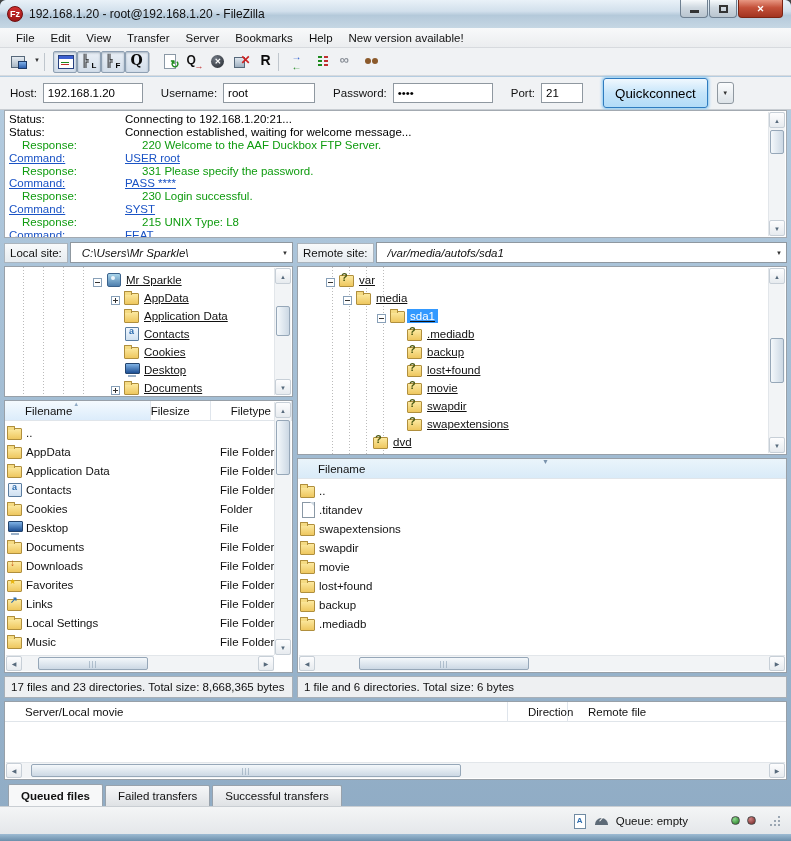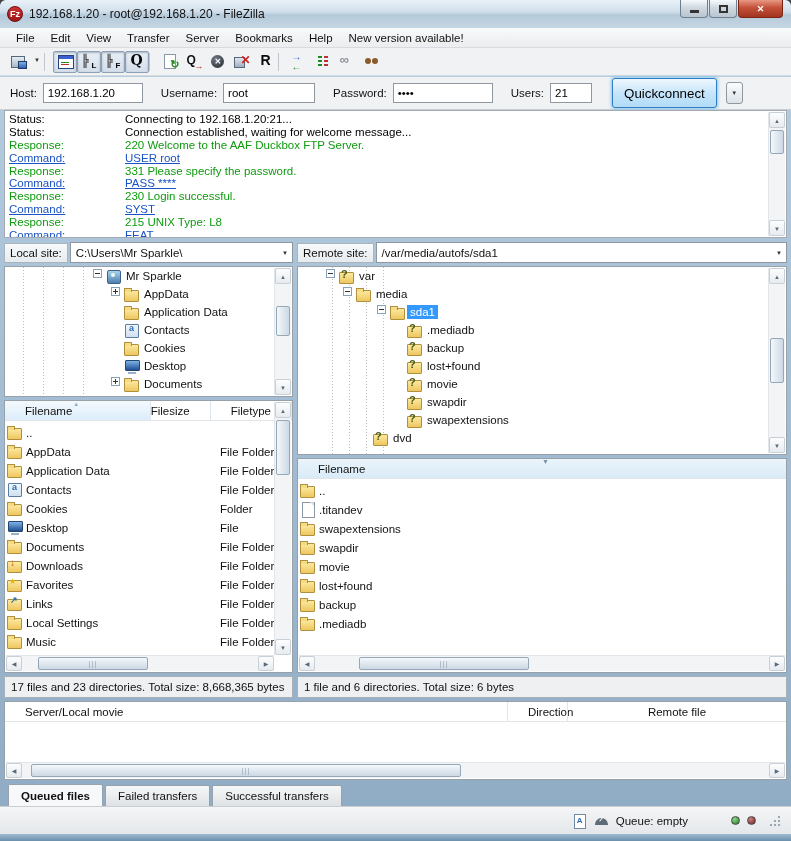--- a/index.html
+++ b/index.html
@@ -80,54 +80,54 @@
   .qc-btn { margin-left:14px; height:30px; padding:2px 11px; border:1px solid #2f7cc0; border-radius:3px;
     background:linear-gradient(#f0f8fe,#c6e5fa 50%,#b2dcf8); box-shadow:0 0 3px 1px #86c7f2; }
   .qc-drop { width:17px; height:22px; border:1px solid #8f98a0; border-radius:3px; margin-left:3px;
     background:linear-gradient(#fbfcfd,#dde3e8); display:flex; align-items:center; justify-content:center; font-size:6px; color:#333; }
   
   .log { position:absolute; top:110px; left:4px; width:783px; height:128px; background:#fff;
     border:1px solid #a3aab1; overflow:hidden; padding-top:2px; }
   .log-row { display:flex; height:12.9px; line-height:12.9px; font-size:11.5px; }
   .log-label { width:120px; padding-left:4px; flex:none; }
   [data-kind="status"]   { color:#000; }
-  [data-kind="response"] { color:#0f9b0f; }
+  [data-kind="response"] { color:#0f9b0f;padding-left:17px; }
   [data-kind="command"]  { color:#1a53c5;text-decoration:underline; }
   
   .vsb { position:absolute; top:1px; right:1px; bottom:1px; width:17px; background:#f2f4f6; border-left:1px solid #e2e6ea; }
   .vsb .sb-arrow { position:absolute; left:0; width:16px; height:16px; text-align:center; font-size:6px; color:#576a7c; line-height:16px;
     background:linear-gradient(#fdfdfe,#e7ebef); border:1px solid #c7cfd7; border-radius:2px; }
   .vsb .up { top:0; } .vsb .down { bottom:0; }
   .vsb .sb-thumb { position:absolute; left:1px; width:14px; background:linear-gradient(to right,#f4f8fb,#ccd8e4);
     border:1px solid #96a7b8; border-radius:2px; }
   .hsb { position:absolute; left:1px; right:1px; bottom:1px; height:16px; background:#f2f4f6; border-top:1px solid #e2e6ea; }
   .hsb .sb-arrow { position:absolute; top:0; width:16px; height:15px; text-align:center; font-size:6px; color:#576a7c; line-height:15px;
     background:linear-gradient(#fdfdfe,#e7ebef); border:1px solid #c7cfd7; border-radius:2px; }
   .hsb .left { left:0; } .hsb .right { right:0; }
   .hsb .sb-thumb { position:absolute; top:1px; height:13px; background:linear-gradient(#f4f8fb,#ccd8e4);
     border:1px solid #96a7b8; border-radius:2px; text-align:center; font-size:7px; line-height:12px; color:#8fa3b5; letter-spacing:1px; }
   
   .sitebar { position:absolute; top:241px; height:23px; display:flex; align-items:center; }
   .sitebar.local-sb { left:4px; width:289px; }
   .sitebar.remote-sb { left:297px; width:490px; }
   .site-label { border:1px solid #aab4bd; background:linear-gradient(#f8fafb,#e6ebef); padding:3px 5px; flex:none; }
   .site-combo { flex:1; height:21px; border:1px solid #8f98a0; background:#fff; display:flex; align-items:center;
-    padding-left:5px; position:relative; margin-left:2px; }
+    padding-left:11px; position:relative; margin-left:2px;font-style:italic; }
   .combo-caret { position:absolute; right:4px; top:7px; font-size:6px; color:#333; }
   
   .panel { position:absolute; background:#fff; border:1px solid #98a0a8; overflow:hidden; }
   .ltree  { left:4px;  top:266px; width:289px; height:131px;
     background-image:repeating-linear-gradient(to bottom,#bbb 0 1px,transparent 1px 3px),repeating-linear-gradient(to bottom,#bbb 0 1px,transparent 1px 3px),repeating-linear-gradient(to bottom,#bbb 0 1px,transparent 1px 3px),repeating-linear-gradient(to bottom,#bbb 0 1px,transparent 1px 3px);
     background-size:1px 100%,1px 100%,1px 100%,1px 100%; background-position:18px 0,38px 0,58px 0,78px 0; background-repeat:no-repeat; background-color:#fff; }
   .rtree  { left:297px; top:266px; width:490px; height:189px;
     background-image:repeating-linear-gradient(to bottom,#bbb 0 1px,transparent 1px 3px),repeating-linear-gradient(to bottom,#bbb 0 1px,transparent 1px 3px),repeating-linear-gradient(to bottom,#bbb 0 1px,transparent 1px 3px),repeating-linear-gradient(to bottom,#bbb 0 1px,transparent 1px 3px);
     background-size:1px 100%,1px 100%,1px 100%,1px 100%; background-position:34px 0,51px 0,68px 0,85px 0; background-repeat:no-repeat; background-color:#fff; }
   .llist  { left:4px;  top:400px; width:289px; height:273px; }
   .rlist  { left:297px; top:458px; width:490px; height:215px; }
-  .tree-row { display:flex; align-items:flex-start; height:18px; white-space:nowrap; }
+  .tree-row { display:flex; align-items:flex-end; height:18px; white-space:nowrap;text-decoration:underline; }
   .exp { width:9px; height:9px; border:1px solid #88a0b8; background:#fff; position:relative; flex:none; margin-right:3px; }
   .exp[data-exp="none"] { visibility:hidden; }
   .exp::before { content:""; position:absolute; left:1px; right:1px; top:3px; height:1px; background:#333; }
   .exp[data-exp="plus"]::after { content:""; position:absolute; top:1px; bottom:1px; left:3px; width:1px; background:#333; }
   .tree-label { padding:1px 3px; }
   .tree-row[data-state="selected"] .tree-label { background:#3399ff; color:#fff; }
   
   .icon { display:inline-block; width:18px; height:15px; position:relative; flex:none; }
   .icon::before { content:""; position:absolute; left:1px; top:3px; width:13px; height:10px;
     background:linear-gradient(#fce9a0,#eec75f); border:1px solid #b08f3d; border-radius:1px; }
@@ -164,21 +164,21 @@
   .pane-status { position:absolute; top:676px; height:22px; background:#eef0f2; border:1px solid #a8b0b8;
     display:flex; align-items:center; padding-left:6px; }
   .pane-status.lps { left:4px; width:289px; }
   .pane-status.rps { left:297px; width:490px; }
   
   .queue { left:4px; top:701px; width:783px; height:79px; }
   .queue .col-h { border-right:none; border-left:1px solid #dfe5ec; }
   .queue .col-h:first-child { border-left:none; }
   .qcol1 { width:502px; flex:none; }
   .qcol2 { width:60px; flex:none; }
-  .qcol3 { flex:1;justify-content:center; }
+  .qcol3 { flex:1; }
   
   .tabs { position:absolute; top:781px; left:4px; right:4px; height:25px; display:flex; align-items:flex-end; padding-left:4px; }
   .tab { border:1px solid #98a2ac; border-bottom:none; border-radius:2px 2px 0 0; padding:4px 12px 4px;
     background:linear-gradient(#f6f7f8,#dfe2e5); margin-right:2px; }
   .tab[data-state="active"] { background:#f7f8f9; font-weight:bold; padding-top:5px; }
   
   .statusbar { position:absolute; top:806px; left:0; right:0; height:28px;
     background:linear-gradient(#f4f5f6,#e4e7ea); border-top:1px solid #c9ced3; display:flex; align-items:center; }
   .sb-right { margin-left:auto; display:flex; align-items:center; margin-right:10px; gap:7px; }
   .sicon { display:inline-block; width:15px; height:14px; position:relative; }
@@ -304,21 +304,21 @@
       </span>
     </div>
 
   <div class="qcbar">
     <span class="qc-label">Host:</span>
     <input class="qc-input" style="width: 100px;" value="192.168.1.20">
     <span class="qc-label">Username:</span>
     <input class="qc-input" style="width: 92px;" value="root">
     <span class="qc-label">Password:</span>
     <input class="qc-input" style="width: 100px;" value="••••">
-    <span class="qc-label">Users:</span>
+    <span class="qc-label">Port:</span>
     <input class="qc-input" style="width: 42px;" value="21">
     <button class="qc-btn">Quickconnect</button>
     <span class="qc-drop">
         <span>▼</span>
       </span>
   </div>
 
   <div class="log">
     <div>
 

